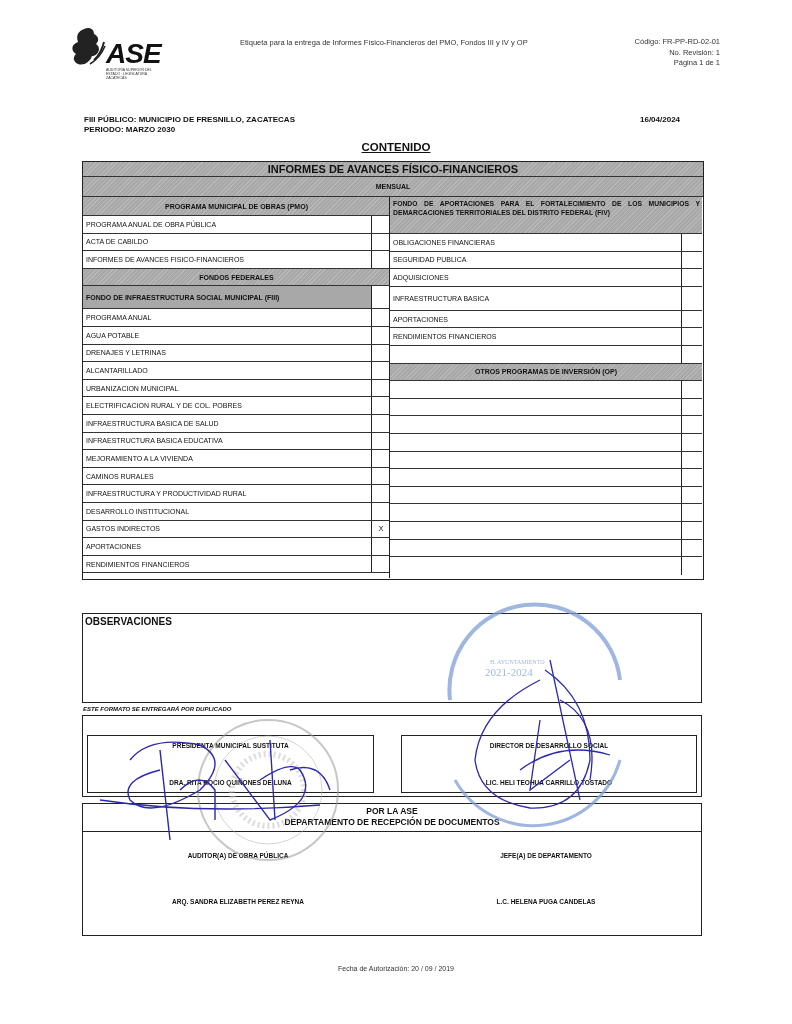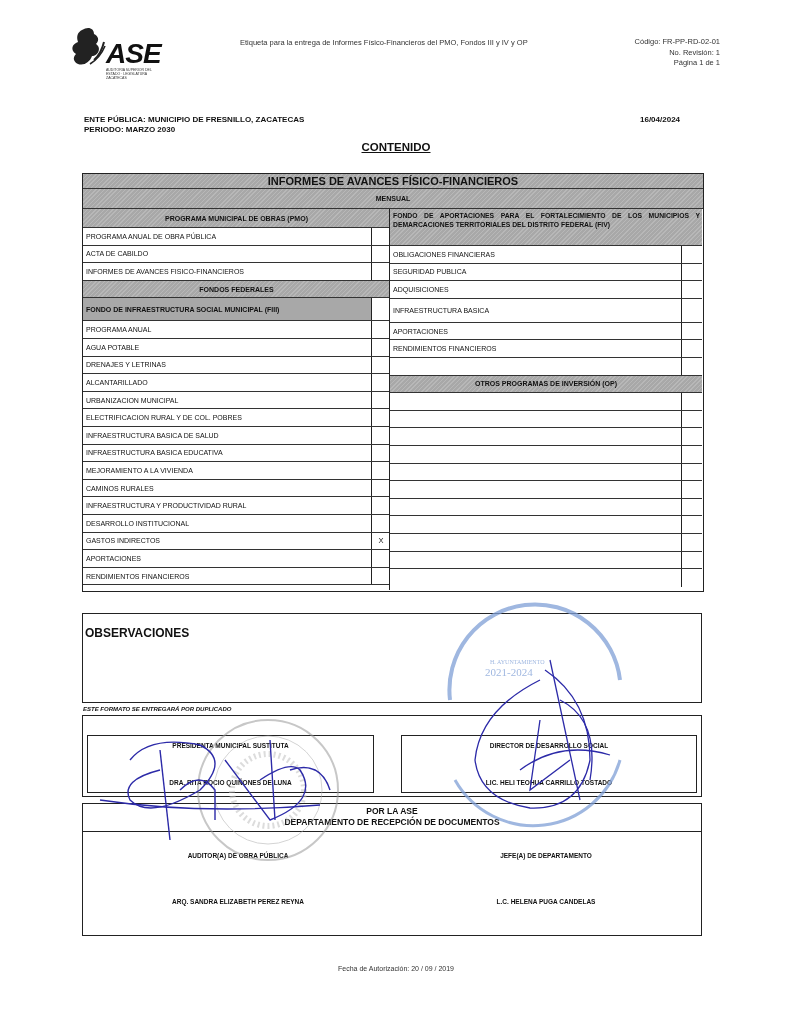--- a/index.html
+++ b/index.html
@@ -13,33 +13,33 @@
   .logo-text { position: absolute; left: 38px; top: 12px; font-weight: 900; font-style: italic; font-size: 28px; letter-spacing: -1px; color: #111; font-family: "Liberation Sans", sans-serif; }
   .logo-sub { position: absolute; left: 38px; top: 42px; font-size: 3.5px; color: #333; width: 60px; line-height: 4px; }
   .hdr-title { left: 240px; top: 38px; font-size: 7.5px; color: #333; }
   .hdr-right { left: 600px; top: 37px; width: 120px; text-align: right; font-size: 7.5px; color: #333; line-height: 10.5px; }
   .ente { left: 84px; top: 115px; font-size: 8px; font-weight: bold; line-height: 10px; }
   .fecha { left: 640px; top: 115px; font-size: 8px; font-weight: bold; }
   .contenido { left: 0; width: 792px; top: 141px; text-align: center; font-size: 11.5px; font-weight: bold; }
   .contenido span { text-decoration: underline; }
 
   
-  .grid { left: 82px; top: 161px; width: 622px; height: 419px; border: 1.5px solid #222; box-sizing: border-box; margin-top: 12px; }
+  .grid { left: 82px; top: 161px; width: 622px; height: 419px; border: 1.5px solid #222; box-sizing: border-box; }
   .hatch {
     background-color: #a8a8a8;
     background-image: repeating-linear-gradient(135deg, rgba(255,255,255,0.18) 0 1px, transparent 1px 3px);
   }
   .row { position: absolute; left: 0; box-sizing: border-box; border-bottom: 1px solid #333; font-size: 7px; display: flex; align-items: center; }
   .cell-t { padding-left: 3px; white-space: nowrap; }
   .bold-c { justify-content: center; font-weight: bold; }
   .vline { position: absolute; width: 0; border-left: 1.3px solid #222; }
 
   
   .obs { left: 82px; top: 613px; width: 620px; height: 90px; border: 1.5px solid #222; box-sizing: border-box; }
-  .obs-label { position: absolute; left: 2px; top: 12px; font-size: 12px; font-weight: bold; }
+  .obs-label { position: absolute; left: 2px; top: 2px; font-size: 10px; font-weight: bold; }
   .dup { left: 83px; top: 706px; font-size: 6px; font-weight: bold; font-style: italic; }
   .entregan { left: 82px; top: 715px; width: 620px; height: 82px; border: 1.5px solid #222; box-sizing: border-box; }
   .entregan-title { position: absolute; left: 0; right: 0; top: 0; height: 11px; border-bottom: 1px solid #222; text-align: center; font-size: 8.5px; font-weight: bold; line-height: 11px; }
   .sigbox { position: absolute; top: 19px; height: 58px; border: 1.3px solid #222; box-sizing: border-box; font-size: 6.5px; font-weight: bold; text-align: center; }
   .sigbox .role { position: absolute; left: 0; right: 0; top: 6px; }
   .sigbox .name { position: absolute; left: 0; right: 0; bottom: 6px; }
   .ase { left: 82px; top: 803px; width: 620px; height: 133px; border: 1.5px solid #222; box-sizing: border-box; }
   .ase-title { position: absolute; left: 0; right: 0; top: 0; height: 28px; border-bottom: 1px solid #222; text-align: center; font-size: 8.5px; font-weight: bold; line-height: 11px; padding-top: 2px; box-sizing: border-box; }
   .ase-col { position: absolute; font-size: 6.5px; font-weight: bold; text-align: center; width: 250px; }
   .footer { left: 0; width: 792px; top: 965px; text-align: center; font-size: 7px; color: #333; }
@@ -58,21 +58,21 @@
   <span class="logo-sub">AUDITORÍA SUPERIOR DEL ESTADO · LEGISLATURA ZACATECAS</span>
 </div>
 <div class="abs hdr-title">Etiqueta para la entrega de Informes Físico-Financieros del PMO, Fondos III y IV y OP</div>
 <div class="abs hdr-right">
   <div>Código: FR-PP-RD-02-01</div>
   <div>No. Revisión: 1</div>
   <div>Página 1 de 1</div>
 </div>
 
 <div class="abs ente">
-  <div>ENTE PÚBLICA: MUNICIPIO DE FRESNILLO, ZACATECAS</div>
+  <div>FIII PÚBLICO: MUNICIPIO DE FRESNILLO, ZACATECAS</div>
   <div>PERIODO: MARZO 2030</div>
 </div>
 <div class="abs fecha">16/04/2024</div>
 <div class="abs contenido"><span>CONTENIDO</span></div>
 
 <div class="abs grid" id="grid">
   <div class="row hatch bold-c" style="top:0;height:15px;width:100%;font-size:11px;">INFORMES DE AVANCES FÍSICO-FINANCIEROS</div>
   <div class="row hatch bold-c" style="top:15px;height:20px;width:100%;font-size:7px;">MENSUAL</div>
   <div id="leftcol"></div>
   <div id="rightcol"></div>

